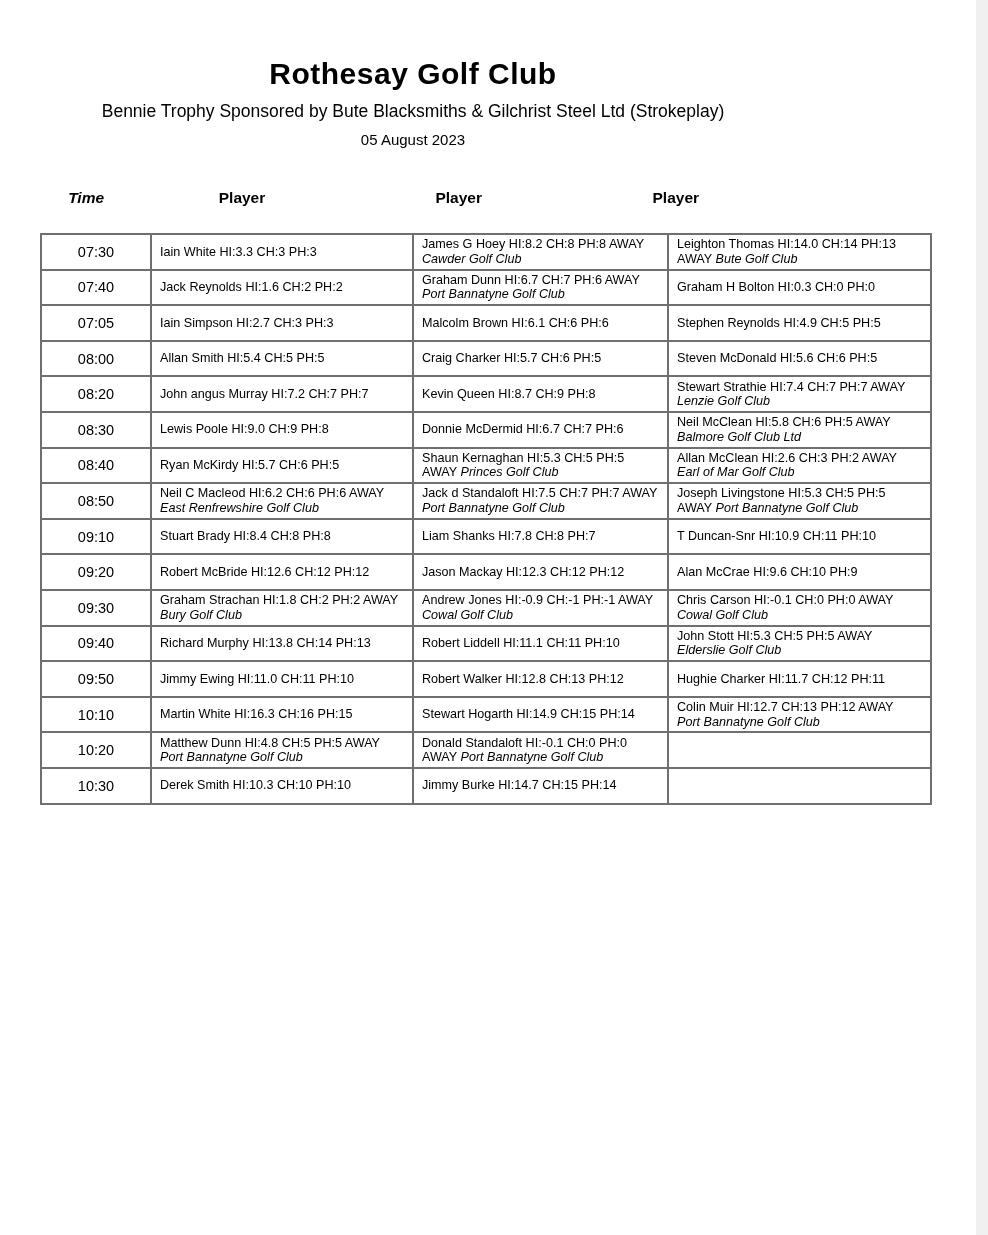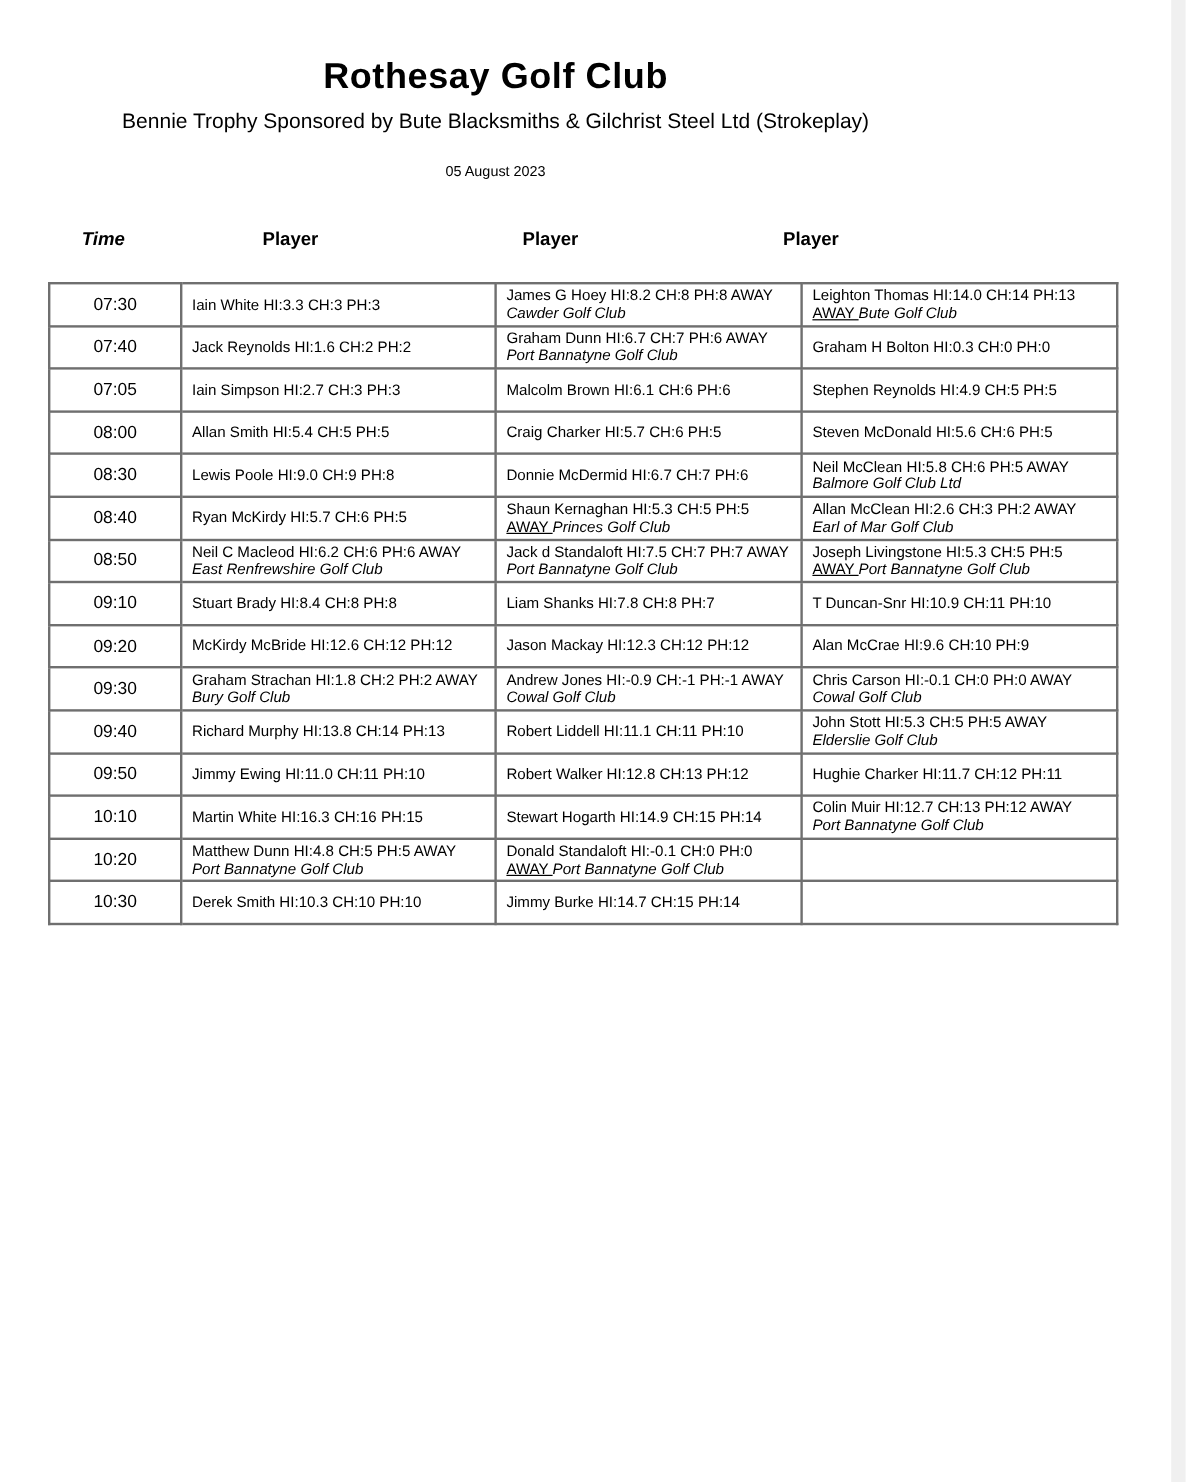--- a/index.html
+++ b/index.html
@@ -11,39 +11,39 @@
   }
   body {
     width: 988px;
     height: 1235px;
     position: relative;
     overflow: hidden;
   }
   .content {
     position: absolute;
     left: 40px;
-    top: 6px;
+    top: 16px;
     width: 746px;
   }
   .page-title {
     margin: 41px 0 0 0;
     text-align: center;
     font-size: 30px;
     font-weight: bold;
     letter-spacing: 0.5px;
   }
   .page-subtitle {
     margin-top: 10px;
     text-align: center;
     font-size: 17.5px;
   }
   .page-date {
-    margin-top: 24px;
+    margin-top: 9px;
     text-align: center;
-    font-size: 12px;
+    font-size: 15px;
   }
   .col-headers {
     display: flex;
     margin-top: 41px;
     margin-bottom: 7px;
     font-weight: bold;
     font-size: 15.5px;
   }
   .col-headers .h-time   { width: 110px; text-align: center; font-style: italic; }
   .col-headers .h-player1{ width: 262px; text-align: center; }
@@ -65,21 +65,21 @@
   .tee-table td.time-cell {
     text-align: center;
     font-size: 14.5px;
   }
   .tee-table td.player-cell {
     font-size: 12.6px;
     line-height: 1.16;
     padding: 2px 4px 2px 8px;
   }
   .player-cell .club { font-style: italic; }
-  .player-cell .away-prefix { font-style: normal; text-decoration: underline; }
+  .player-cell .away-prefix { font-style: normal; }
   .scroll-strip {
     position: absolute;
     right: 0;
     top: 0;
     width: 12px;
     height: 1235px;
     background: #f0f0f0;
   }
 </style>
 </head>
@@ -150,20 +150,33 @@
             <div>Allan Smith HI:5.4 CH:5 PH:5</div>
           </td>
           <td class="player-cell">
             <div>Craig Charker HI:5.7 CH:6 PH:5</div>
           </td>
           <td class="player-cell">
             <div>Steven McDonald HI:5.6 CH:6 PH:5</div>
           </td>
         </tr>
         <tr>
+          <td class="time-cell">08:20</td>
+          <td class="player-cell">
+            <div>John angus Murray HI:7.2 CH:7 PH:7</div>
+          </td>
+          <td class="player-cell">
+            <div>Kevin Queen HI:8.7 CH:9 PH:8</div>
+          </td>
+          <td class="player-cell">
+            <div>Stewart Strathie HI:7.4 CH:7 PH:7 AWAY</div>
+            <div><span class="club">Lenzie Golf Club</span></div>
+          </td>
+        </tr>
+        <tr>
           <td class="time-cell">08:30</td>
           <td class="player-cell">
             <div>Lewis Poole HI:9.0 CH:9 PH:8</div>
           </td>
           <td class="player-cell">
             <div>Donnie McDermid HI:6.7 CH:7 PH:6</div>
           </td>
           <td class="player-cell">
             <div>Neil McClean HI:5.8 CH:6 PH:5 AWAY</div>
             <div><span class="club">Balmore Golf Club Ltd</span></div>
@@ -206,21 +219,21 @@
           <td class="player-cell">
             <div>Liam Shanks HI:7.8 CH:8 PH:7</div>
           </td>
           <td class="player-cell">
             <div>T Duncan-Snr HI:10.9 CH:11 PH:10</div>
           </td>
         </tr>
         <tr>
           <td class="time-cell">09:20</td>
           <td class="player-cell">
-            <div>McKirdy McBride HI:12.6 CH:12 PH:12</div>
+            <div>Robert McBride HI:12.6 CH:12 PH:12</div>
           </td>
           <td class="player-cell">
             <div>Jason Mackay HI:12.3 CH:12 PH:12</div>
           </td>
           <td class="player-cell">
             <div>Alan McCrae HI:9.6 CH:10 PH:9</div>
           </td>
         </tr>
         <tr>
           <td class="time-cell">09:30</td>

